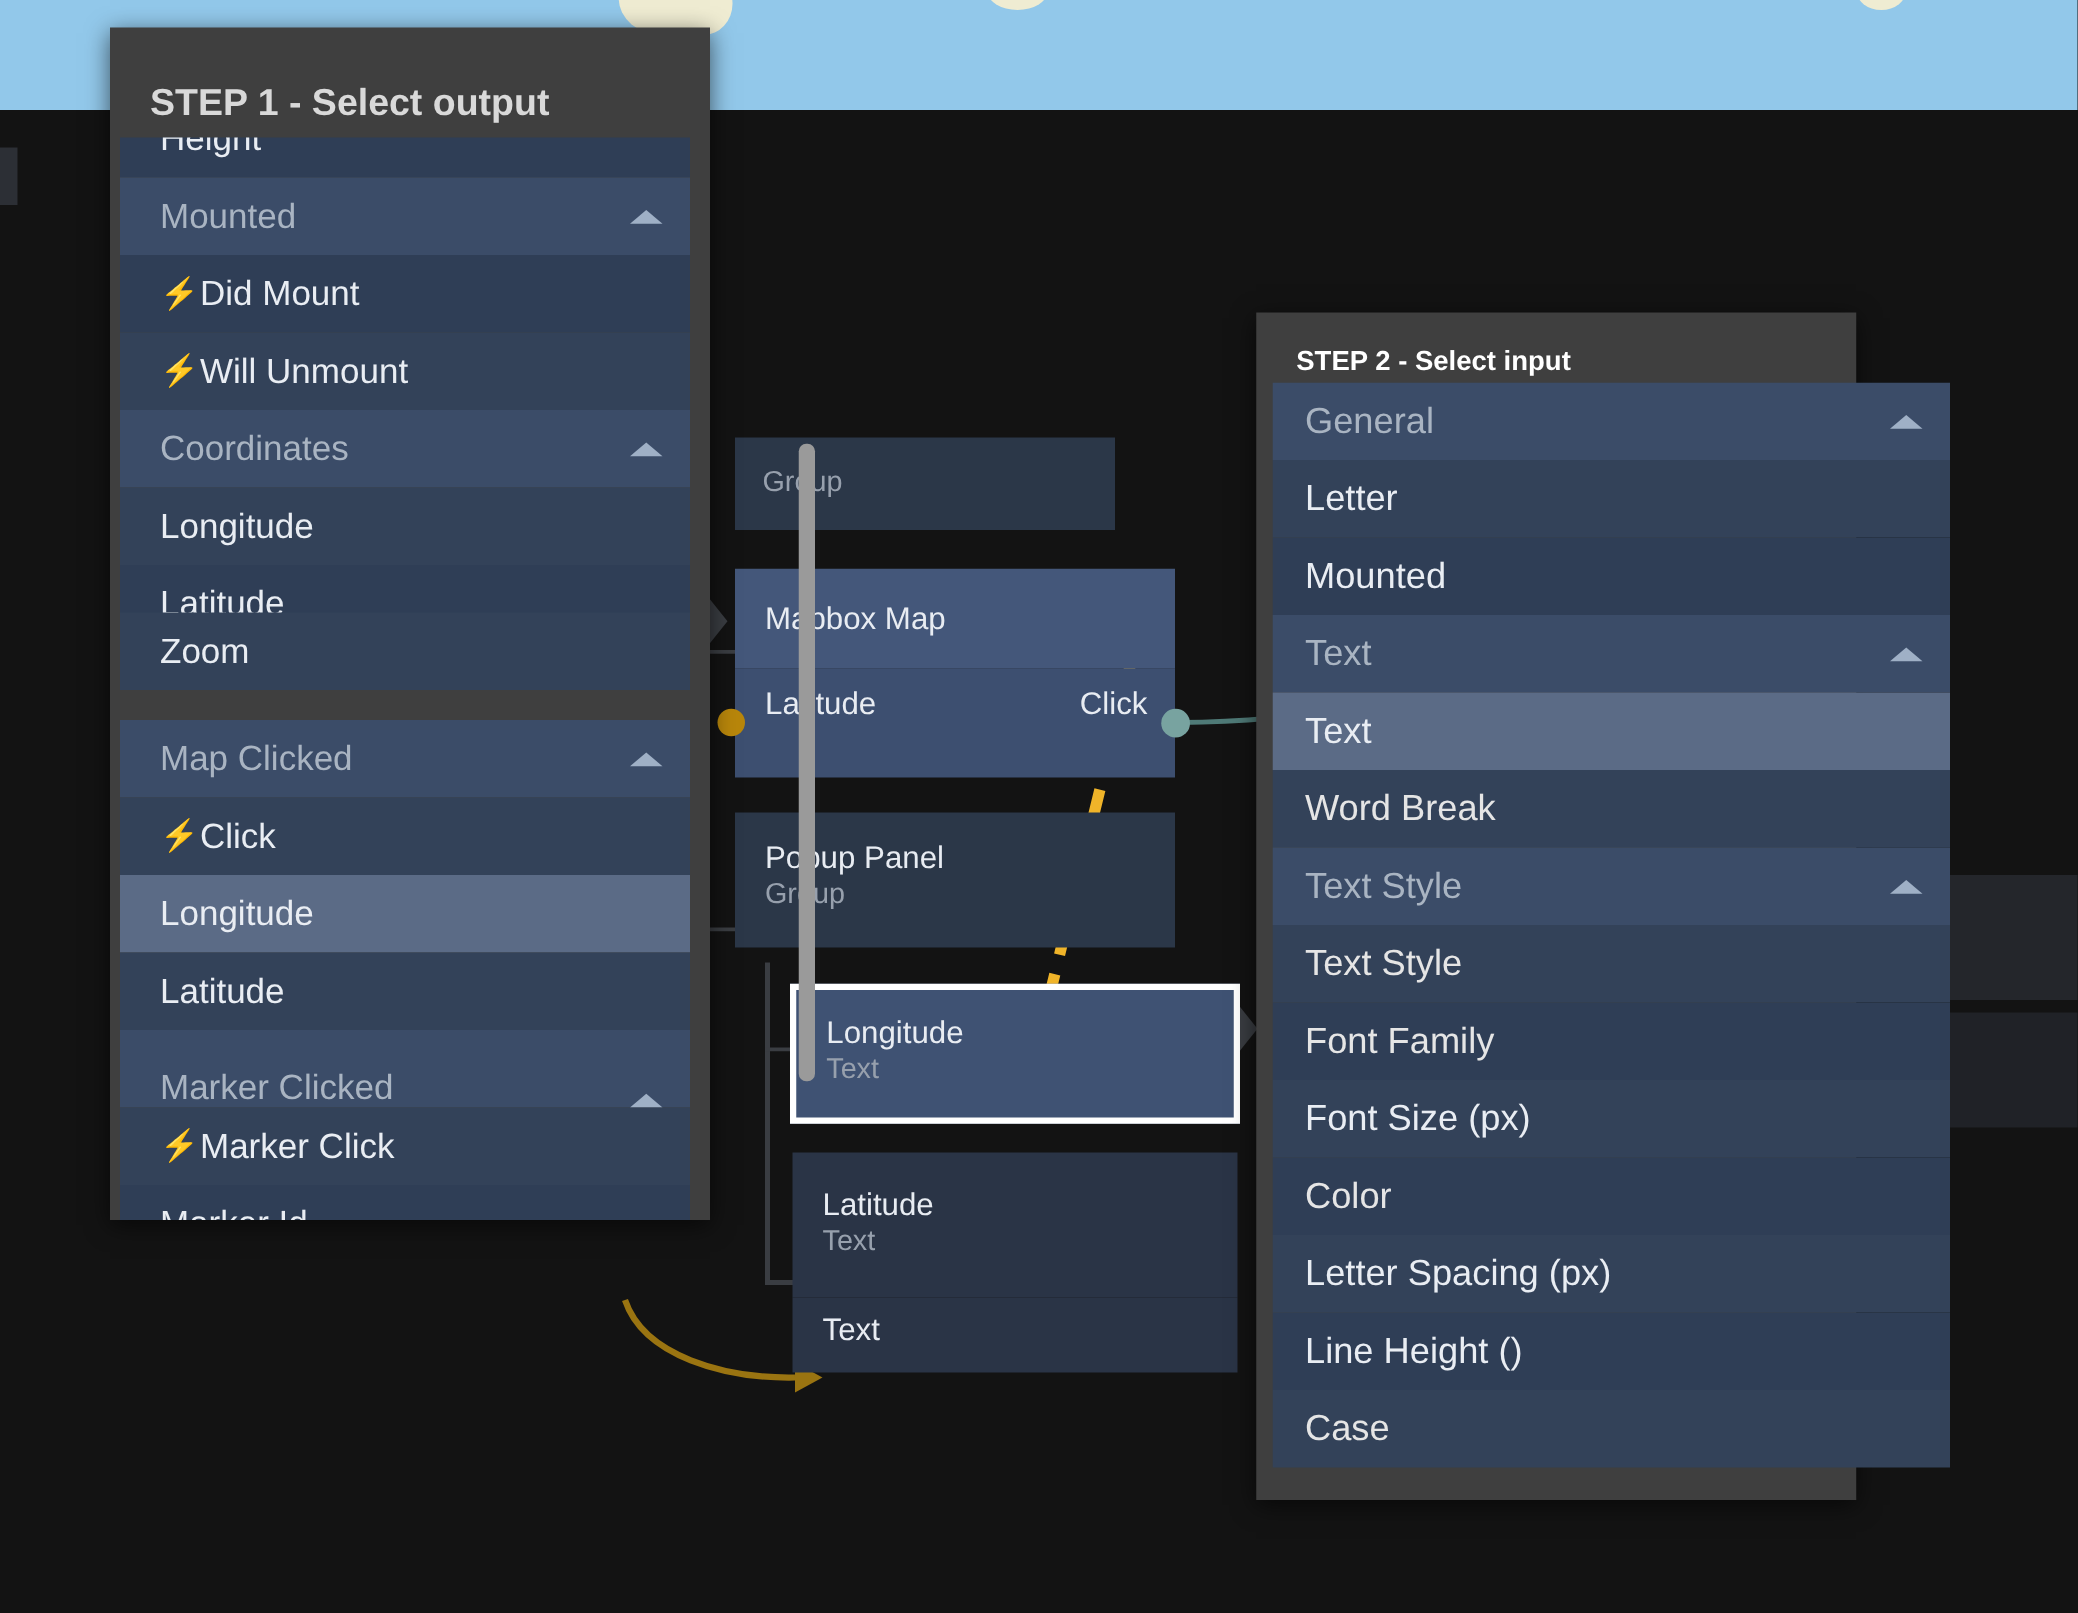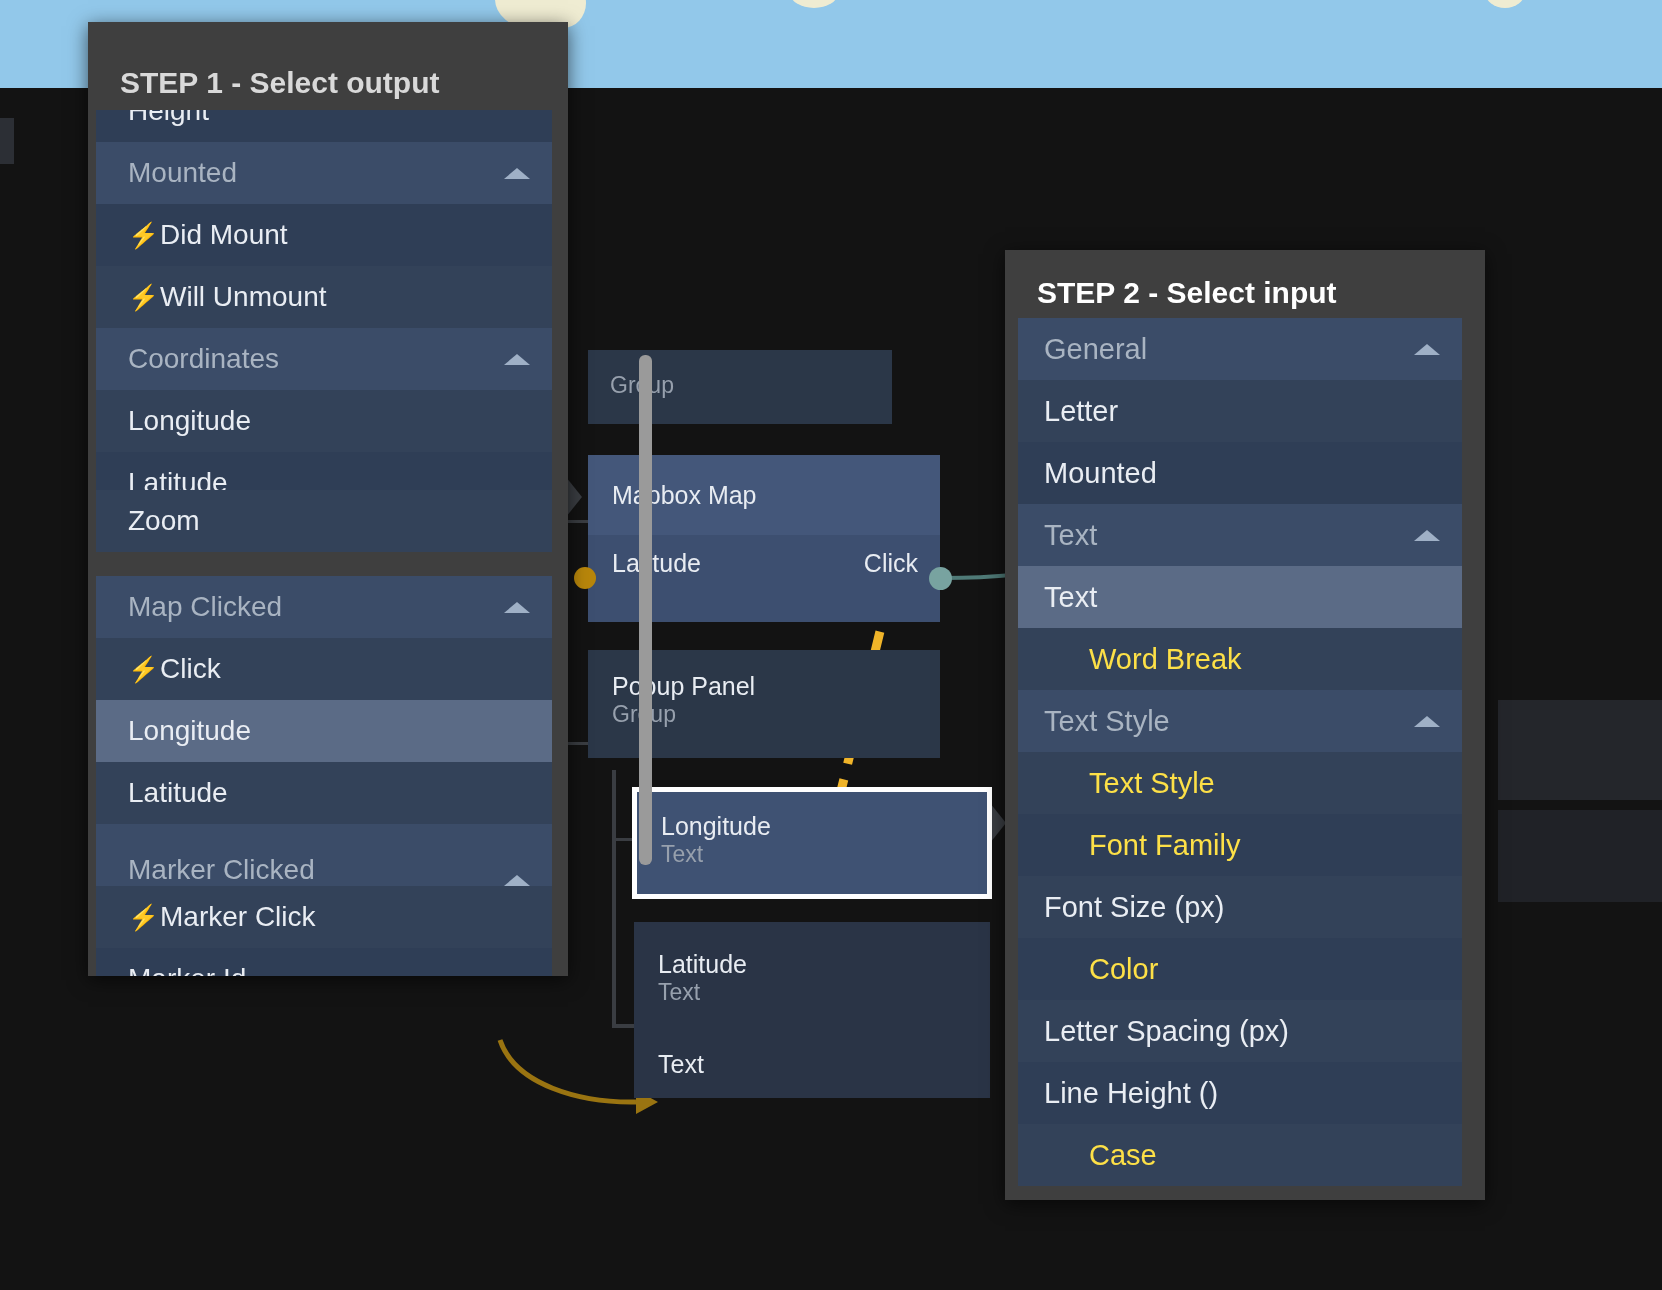--- a/index.html
+++ b/index.html
@@ -56,35 +56,35 @@
   .popup .hdr{font-weight:bold;color:#d9d9d9;}
   .list{overflow:hidden;position:relative;}
   .row{box-sizing:border-box;display:flex;align-items:center;position:relative;}
   .row .lbl{flex:1;white-space:nowrap;overflow:hidden;}
   .grp{background:#3b4c68;}
   .grp .lbl{color:#a9b4c2;}
   .itm{background:#2f3e56;}
   .itm .lbl{color:#e9edf3;}
   .itm.alt{background:#334259;}
   .itm.hl{background:#5b6b86;}
-  .itm.dim .lbl{color:#fde047;margin-left:45px;}
+  .itm.dim .lbl{color:#e5e5e5;}
   .bolt{width:26px;margin-right:6px;display:inline-block;text-align:center;color:#eef2f7;font-size:25px;line-height:1;}
   .tri{width:0;height:0;border-left:13px solid transparent;border-right:13px solid transparent;border-bottom:11px solid #9fb0c6;margin-right:6px;}
   .sb-thumb{position:absolute;background:#9a9a9a;border-radius:6px;}
 
   
   #step1{left:88px;top:22px;width:480px;height:954px;}
   #step1 .hdr{position:absolute;left:32px;top:44px;font-size:30px;}
   #step1 .list{position:absolute;left:8px;top:88px;width:456px;height:866px;}
   #step1 .row{height:62px;padding-left:32px;font-size:28px;}
 
   
   #step2{left:1005px;top:250px;width:480px;height:950px;}
-  #step2 .hdr{position:absolute;left:32px;top:26px;font-size:30px;color:#ffffff;}
-  #step2 .list{position:absolute;left:13px;top:68px;width:444px;height:872px;}
+  #step2 .hdr{position:absolute;left:32px;top:26px;font-size:22px;color:#ffffff;}
+  #step2 .list{position:absolute;left:13px;top:56px;width:542px;height:872px;}
   #step2 .row{height:62px;padding-left:26px;font-size:29px;}
 </style>
 </head>
 <body>
 
 <div class="canvas">
 
   <div class="sky">
     <div class="cloud c1"></div>
     <div class="cloud c2"></div>

